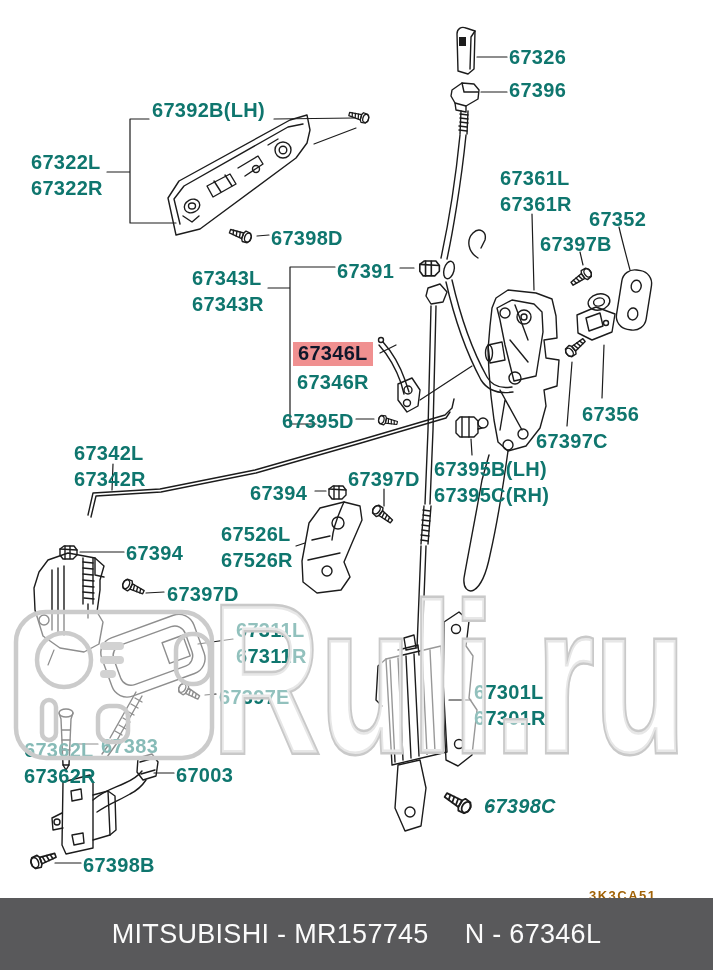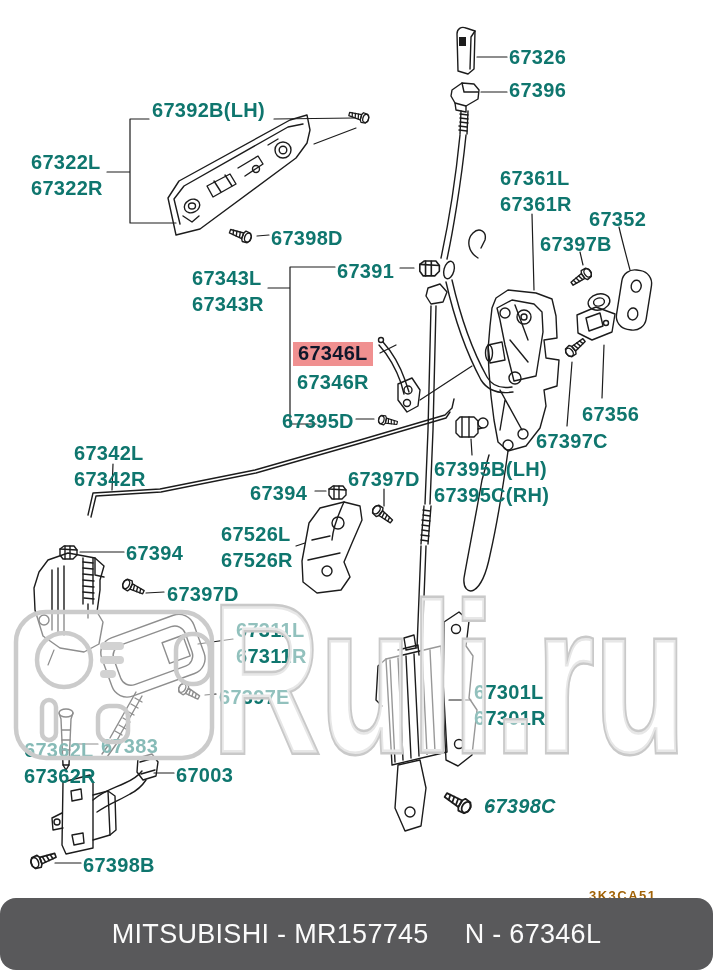--- a/index.html
+++ b/index.html
@@ -12,21 +12,21 @@
   .ld{stroke:#1c1c1c;stroke-width:1.2;fill:none;}
   .labels-layer{position:absolute;inset:0;z-index:2;}
   .plabel{position:absolute;font-size:20px;font-weight:bold;color:#0f766e;
           line-height:26px;letter-spacing:0.3px;white-space:nowrap;}
   .plabel.hl{background:#f09090;color:#0f172a;padding:0 5px 2px 5px;line-height:22px;}
   .plate-code{position:absolute;left:589px;top:864px;font-size:13px;font-weight:bold;
               letter-spacing:1.5px;color:#a16207;z-index:2;margin-top:24px;}
   svg.wm-layer{position:absolute;left:0;top:0;z-index:3;pointer-events:none;}
   .wm-text{font-family:"Liberation Sans","DejaVu Sans",sans-serif;font-weight:bold;}
   .footer-bar{position:absolute;left:0;top:898px;width:713px;height:72px;background:#59595b;
-              z-index:4;display:flex;align-items:center;justify-content:center;gap:36px;border-radius:16px;}
+              z-index:4;display:flex;align-items:center;justify-content:center;gap:36px;}
   .footer-bar span{color:#fbfbfb;font-size:27px;letter-spacing:0.3px;}
 </style>
 </head>
 <body>
 
 <div class="stage">
 
   <svg class="art-layer" width="713" height="970" viewBox="0 0 713 970">
     <defs>
       <g id="screw">

